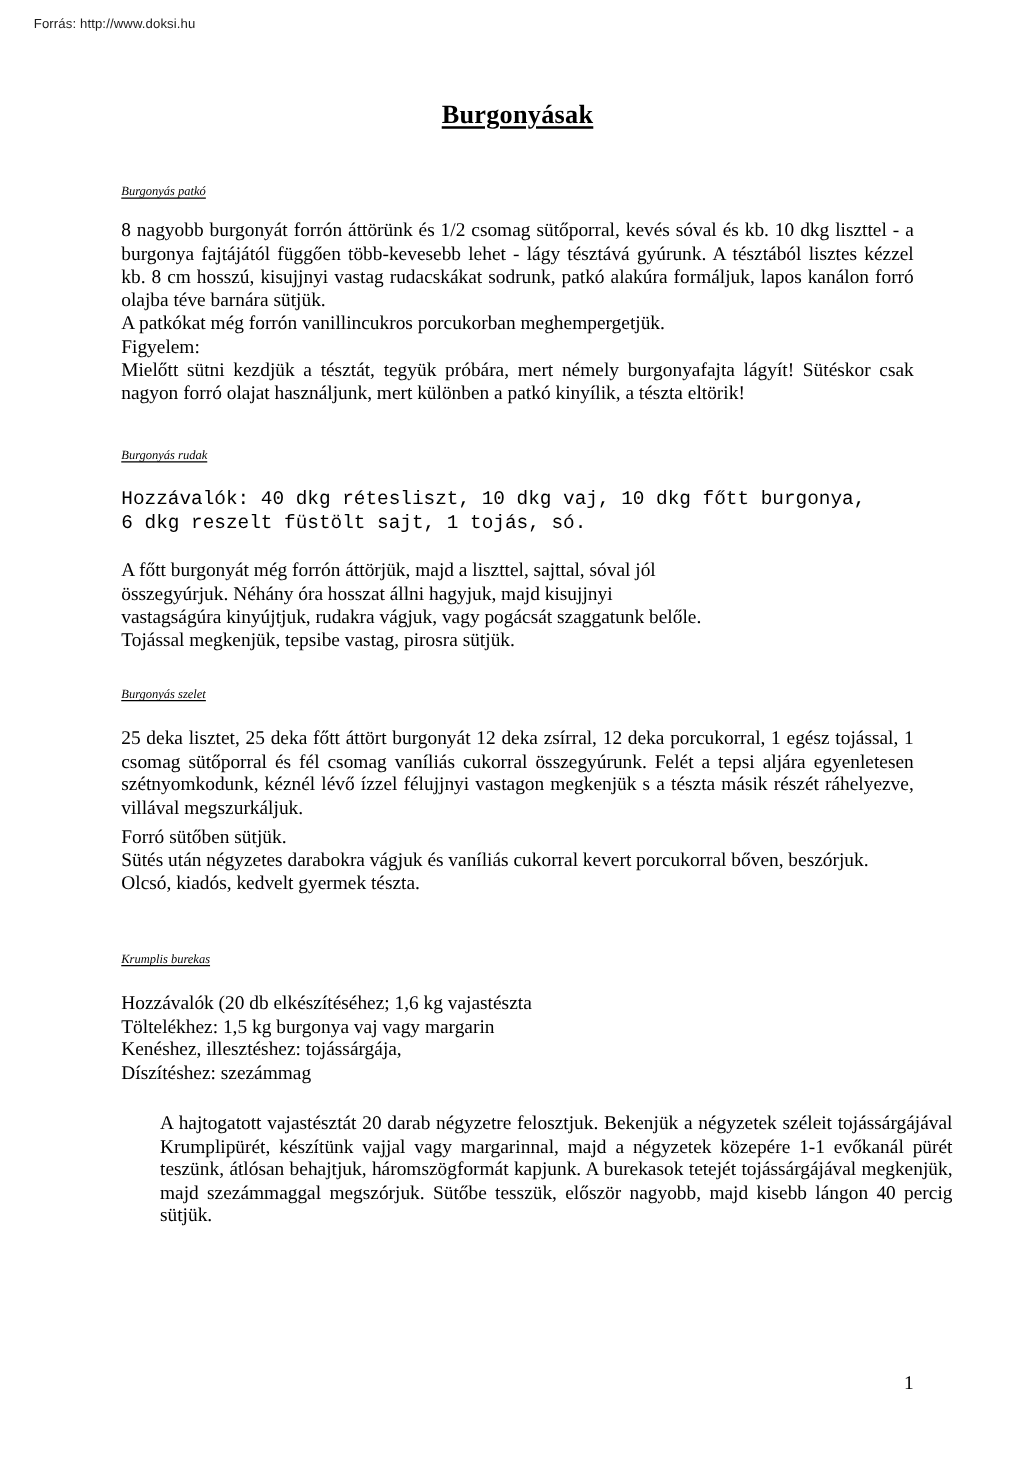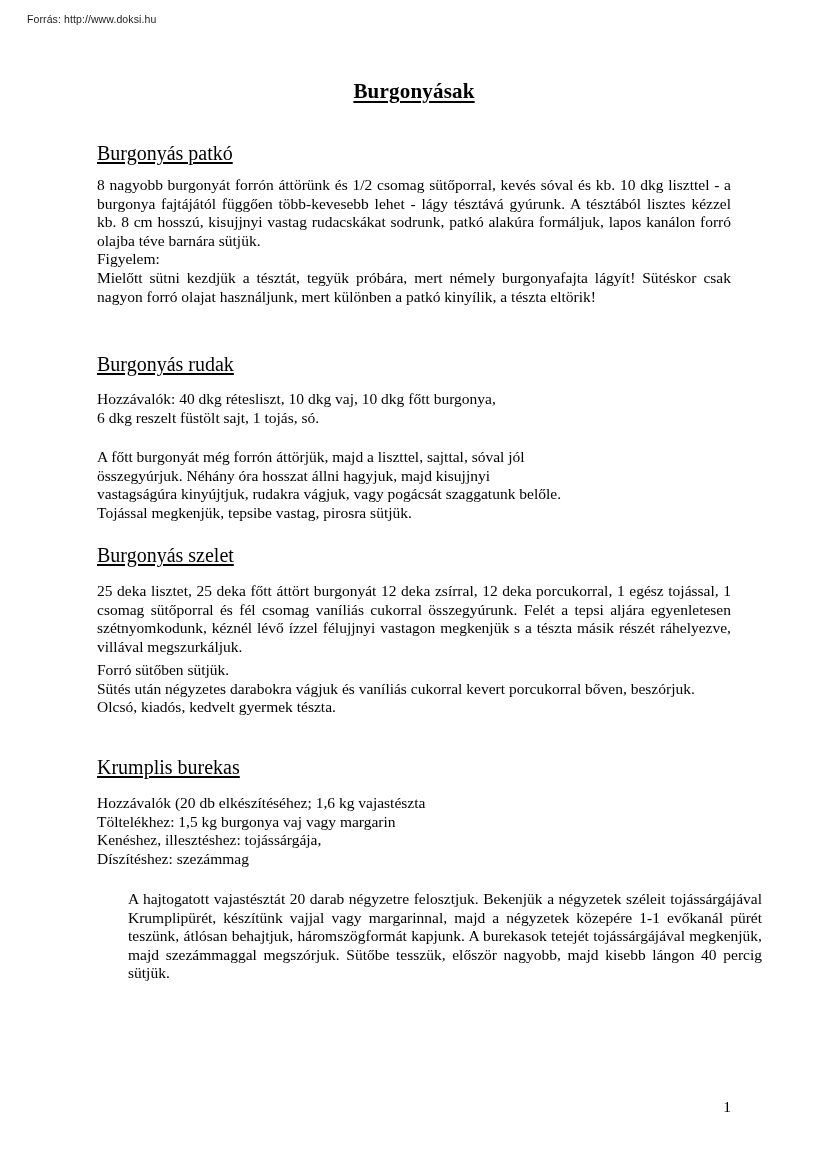--- a/index.html
+++ b/index.html
@@ -55,27 +55,28 @@
     text-decoration: underline;
     text-underline-offset: 3px;
     position: absolute;
     top: 78px;
     left: 0;
     width: 634px;
     letter-spacing: 0.2px;
   }
 
   .section-heading {
-    font-size: 20px;
+    font-size: 10px;
     line-height: 19px;
     text-decoration: underline;
     text-underline-offset: 2px;
     font-weight: normal;
     margin: 0;
     white-space: nowrap;
+    font-style: italic;
   }
 
   .para {
     font-size: 15.5px;
     line-height: 18.6px;
     margin: 0;
     text-align: justify;
     text-justify: inter-word;
     hyphens: none;
   }
@@ -100,21 +101,21 @@
     top: 1098px;
     text-align: right;
     font-size: 15.5px;
     line-height: 18px;
   }
 
   
   #sec-patko-heading { top: 144px; }
   #sec-patko-body    { top: 176px; }
   #sec-rudak-heading { top: 355px; }
-  #sec-rudak-body    { top: 390px; }
+  #sec-rudak-body    { top: 390px; font-family: Liberation Mono, monospace; }
   #sec-rudak-body2   { top: 448px; }
   #sec-szelet-heading{ top: 546px; }
   #sec-szelet-body   { top: 582px; }
   #sec-szelet-body2  { top: 661px; }
   #sec-burekas-heading { top: 758px; }
   #sec-burekas-body  { top: 794px; }
   #sec-burekas-body2 { top: 890px; margin-left: 31px; }
 </style>
 </head>
 <body>
@@ -126,20 +127,21 @@
   <div class="content">
 
     <h1 class="doc-title">Burgonyásak</h1>
 
     <div class="block" id="sec-patko-heading">
       <div class="section-heading">Burgonyás patkó</div>
     </div>
 
     <div class="block" id="sec-patko-body">
       <p class="para justify-all">8 nagyobb burgonyát forrón áttörünk és 1/2 csomag sütőporral, kevés sóval és kb. 10 dkg liszttel - a burgonya fajtájától függően több-kevesebb lehet - lágy tésztává gyúrunk. A tésztából lisztes kézzel kb. 8 cm hosszú, kisujjnyi vastag rudacskákat sodrunk, patkó alakúra formáljuk, lapos kanálon forró olajba téve barnára sütjük.</p>
+      <p class="para left">A patkókat még forrón vanillincukros porcukorban meghempergetjük.</p>
       <p class="para left">Figyelem:</p>
       <p class="para justify-all">Mielőtt sütni kezdjük a tésztát, tegyük próbára, mert némely burgonyafajta lágyít! Sütéskor csak nagyon forró olajat használjunk, mert különben a patkó kinyílik, a tészta eltörik!</p>
     </div>
 
     <div class="block" id="sec-rudak-heading">
       <div class="section-heading">Burgonyás rudak</div>
     </div>
 
     <div class="block" id="sec-rudak-body">
       <p class="para left">Hozzávalók: 40 dkg rétesliszt, 10 dkg vaj, 10 dkg főtt burgonya,</p>

